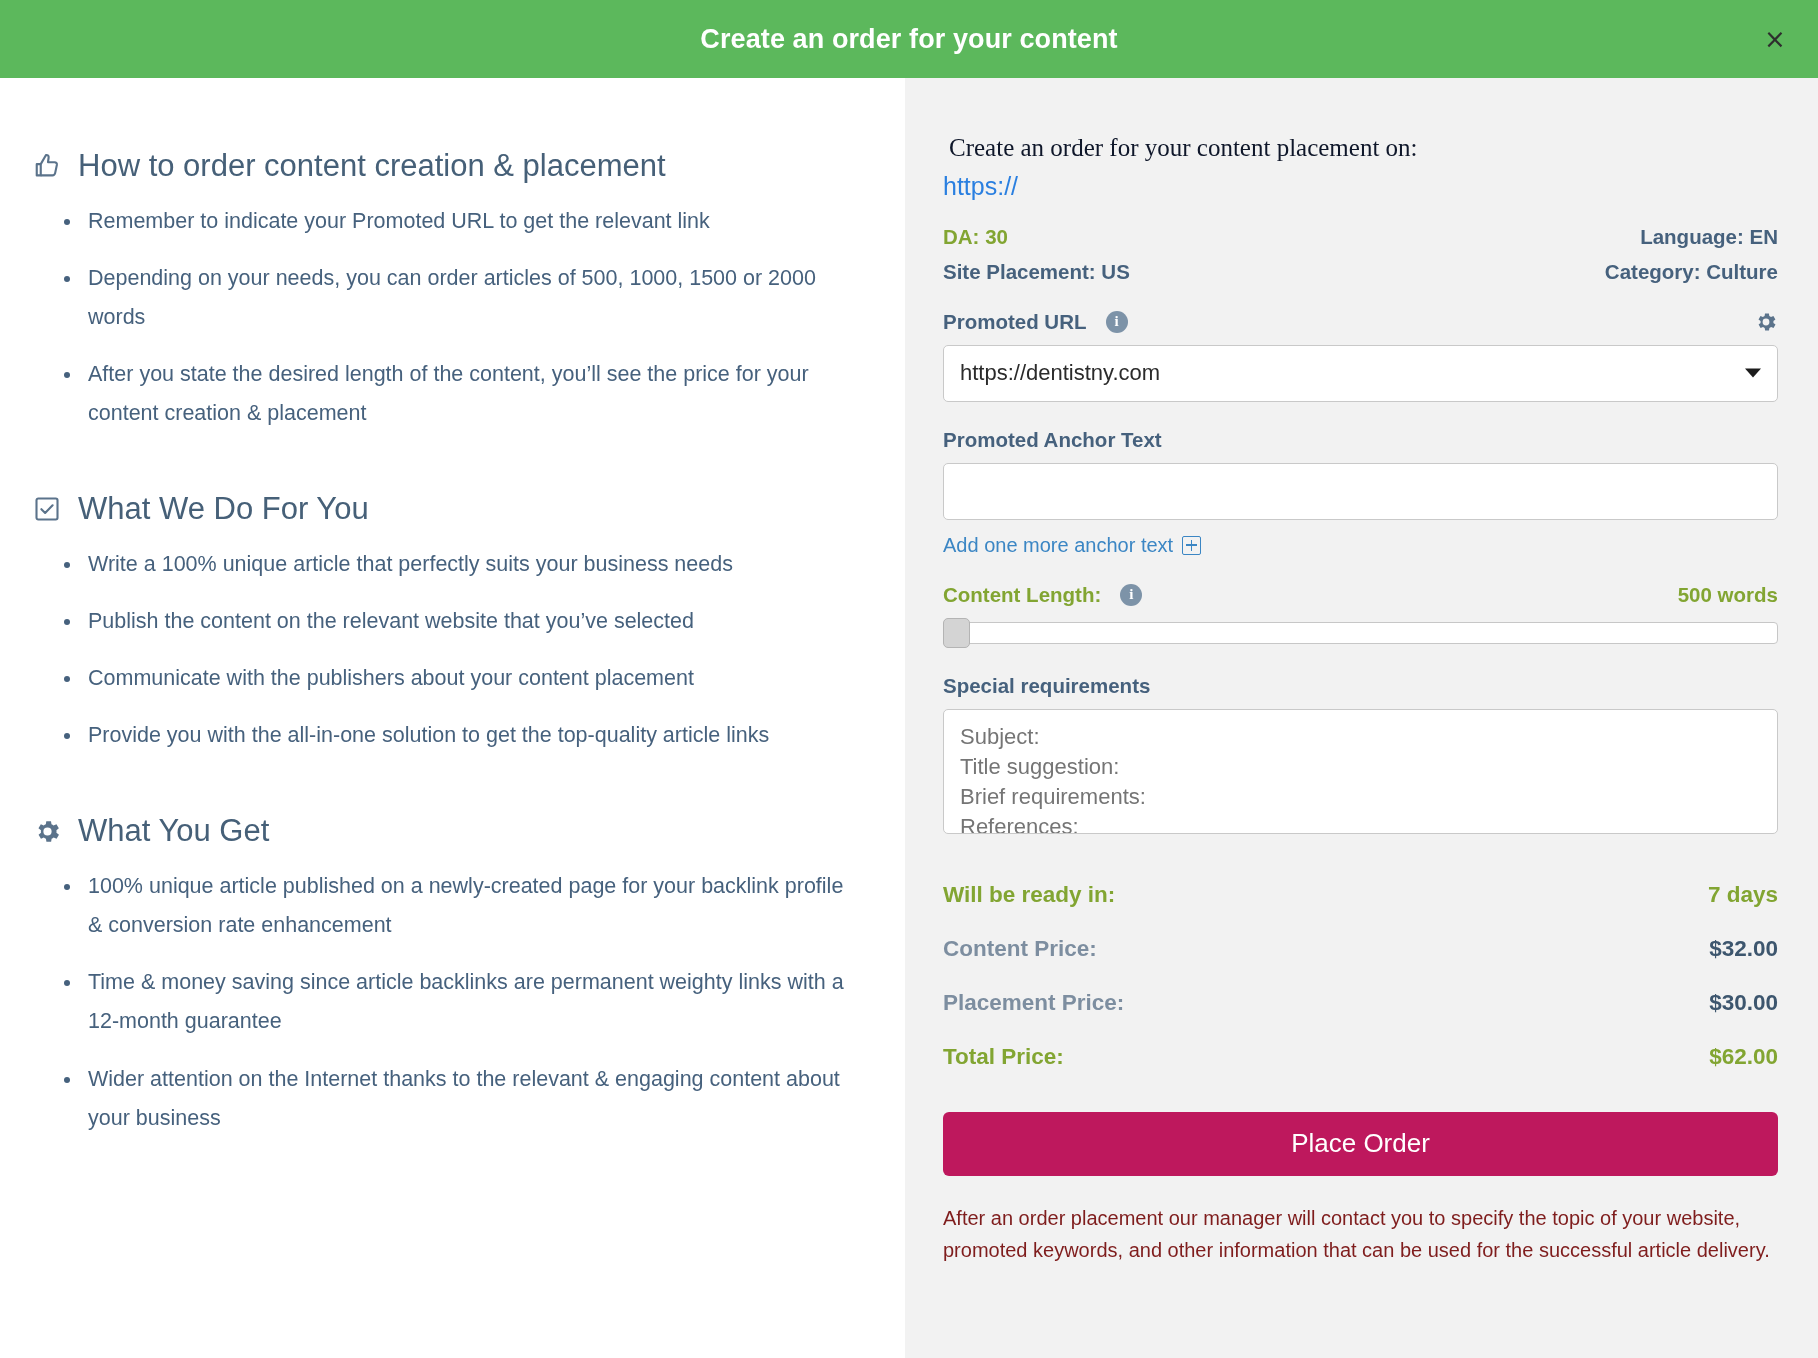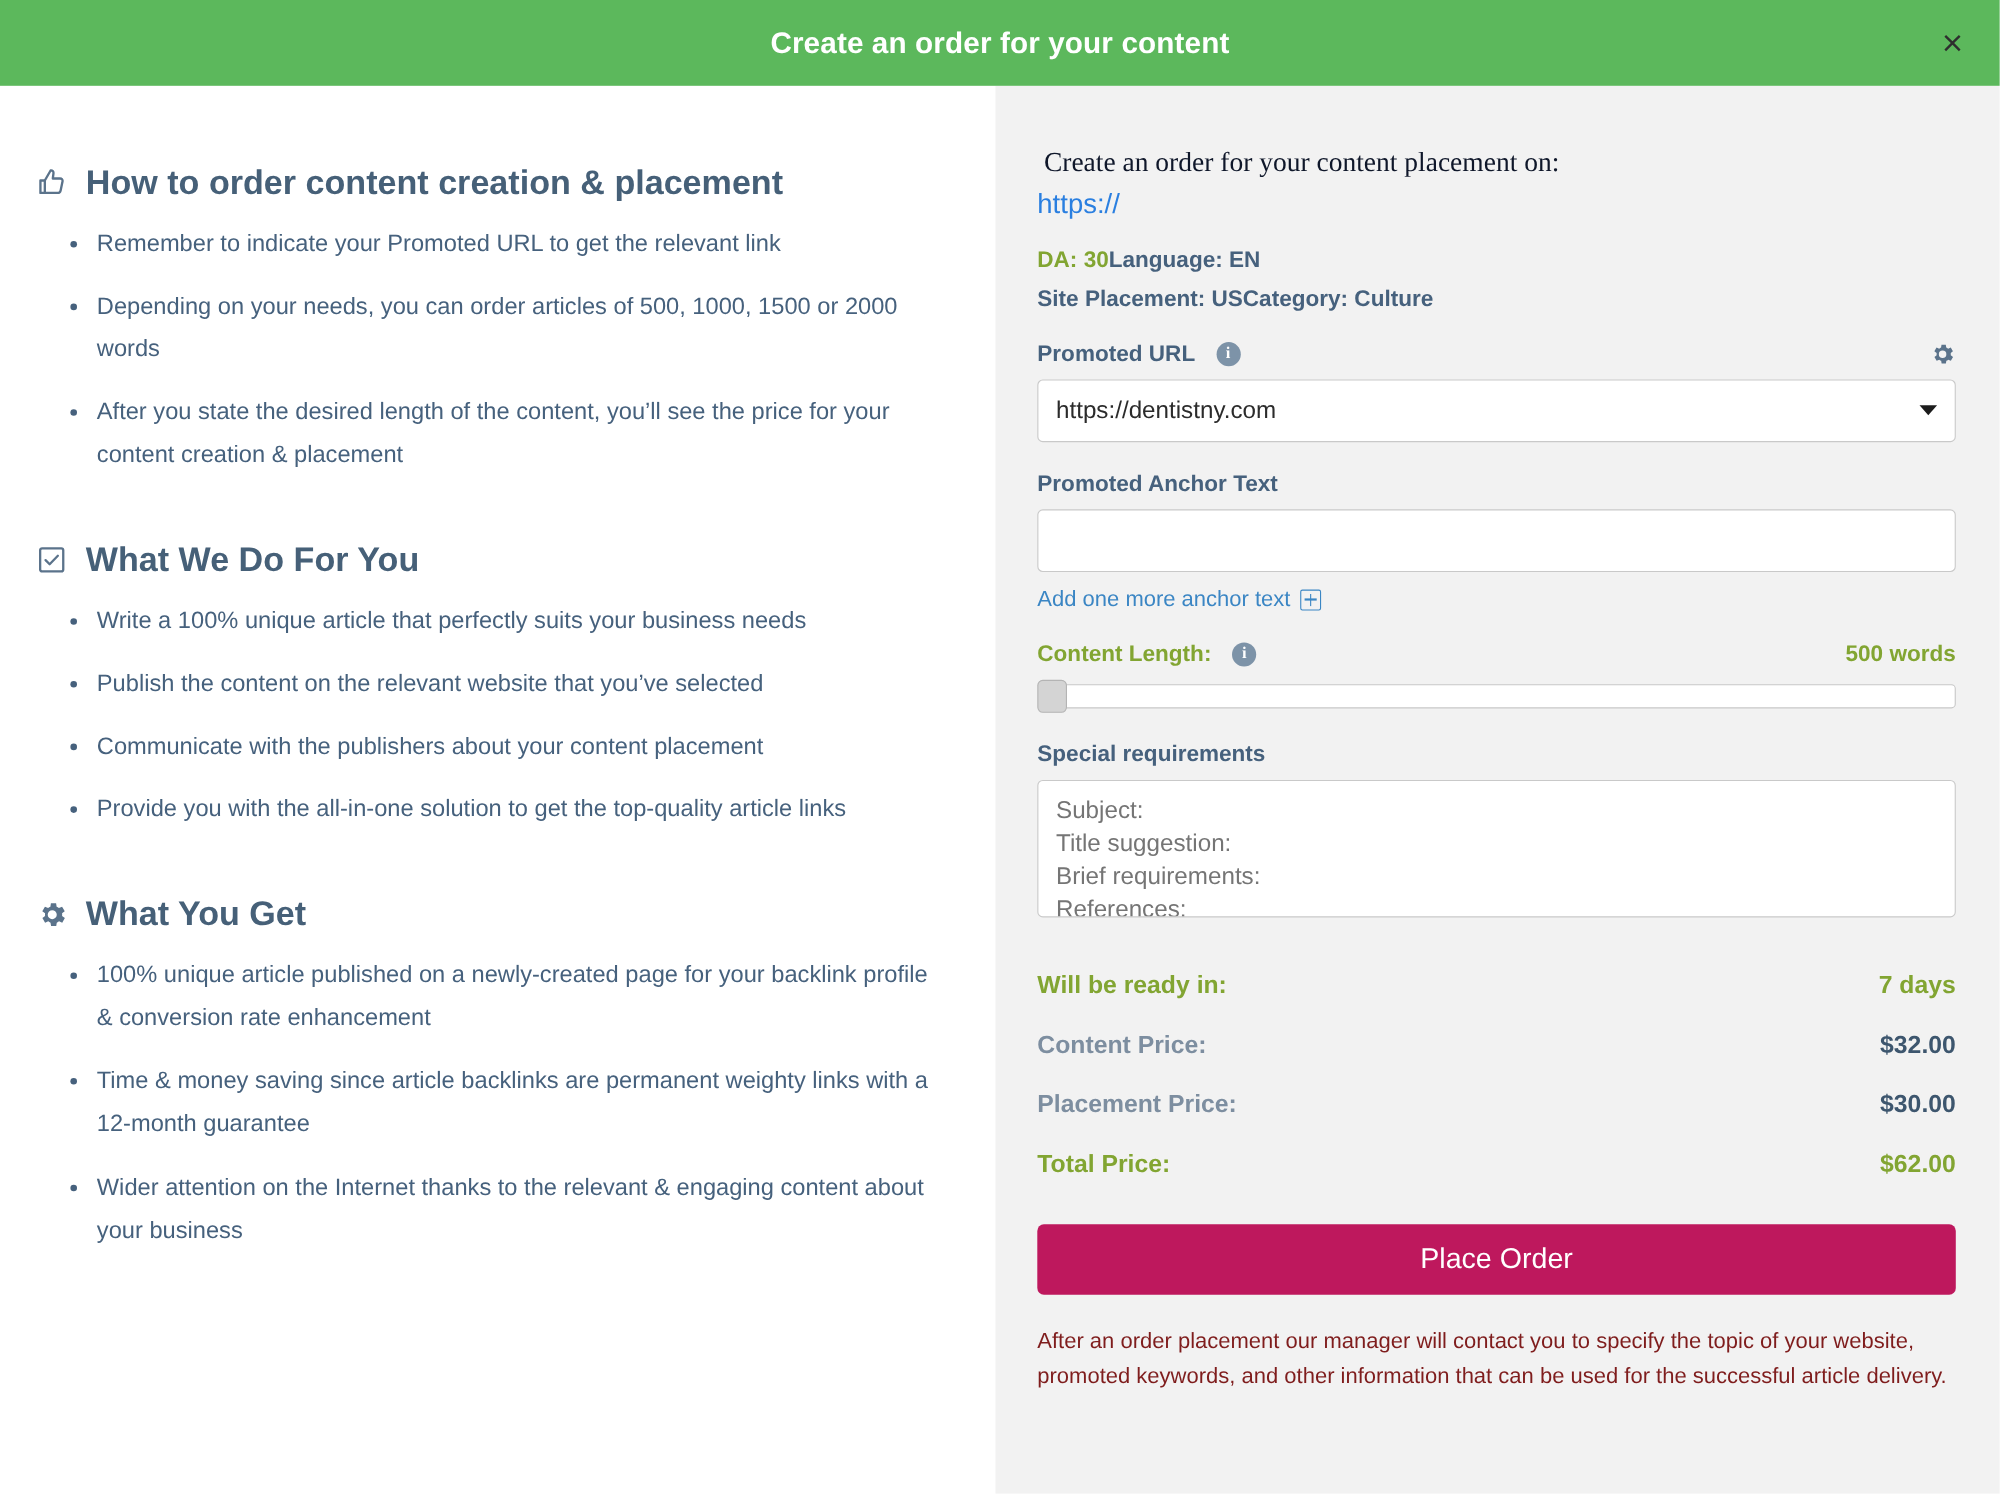--- a/index.html
+++ b/index.html
@@ -70,21 +70,21 @@
     margin: 0 0 18px 0;
   }
   .section-head .sec-icon {
     width: 34px; height: 34px;
     flex: 0 0 34px;
     display: flex; align-items: center; justify-content: center;
     color: #5b738b;
   }
   .section-head .sec-title {
     font-size: 31px;
-    font-weight: 700;
+    font-weight: 400;
     color: #466078;
     line-height: 1.15;
   }
   .bullets {
     list-style: none;
     margin: 0;
     padding: 0 0 0 24px;
   }
   .bullets li {
     position: relative;
@@ -121,20 +121,21 @@
     color: #2a7fe0;
     font-size: 25px;
     text-decoration: none;
     margin-top: 2px;
   }
   .meta-grid {
     margin-top: 24px;
   }
   .meta-row {
     display: flex;
+    justify-content: space-between;
     align-items: baseline;
     font-size: 20.5px;
     font-weight: bold;
     margin-bottom: 11px;
   }
   .meta-left { color: #46617d; }
   .meta-left.da { color: #82a532; }
   .meta-right { color: #46617d; }
 
   .field-block { margin-top: 26px; }

